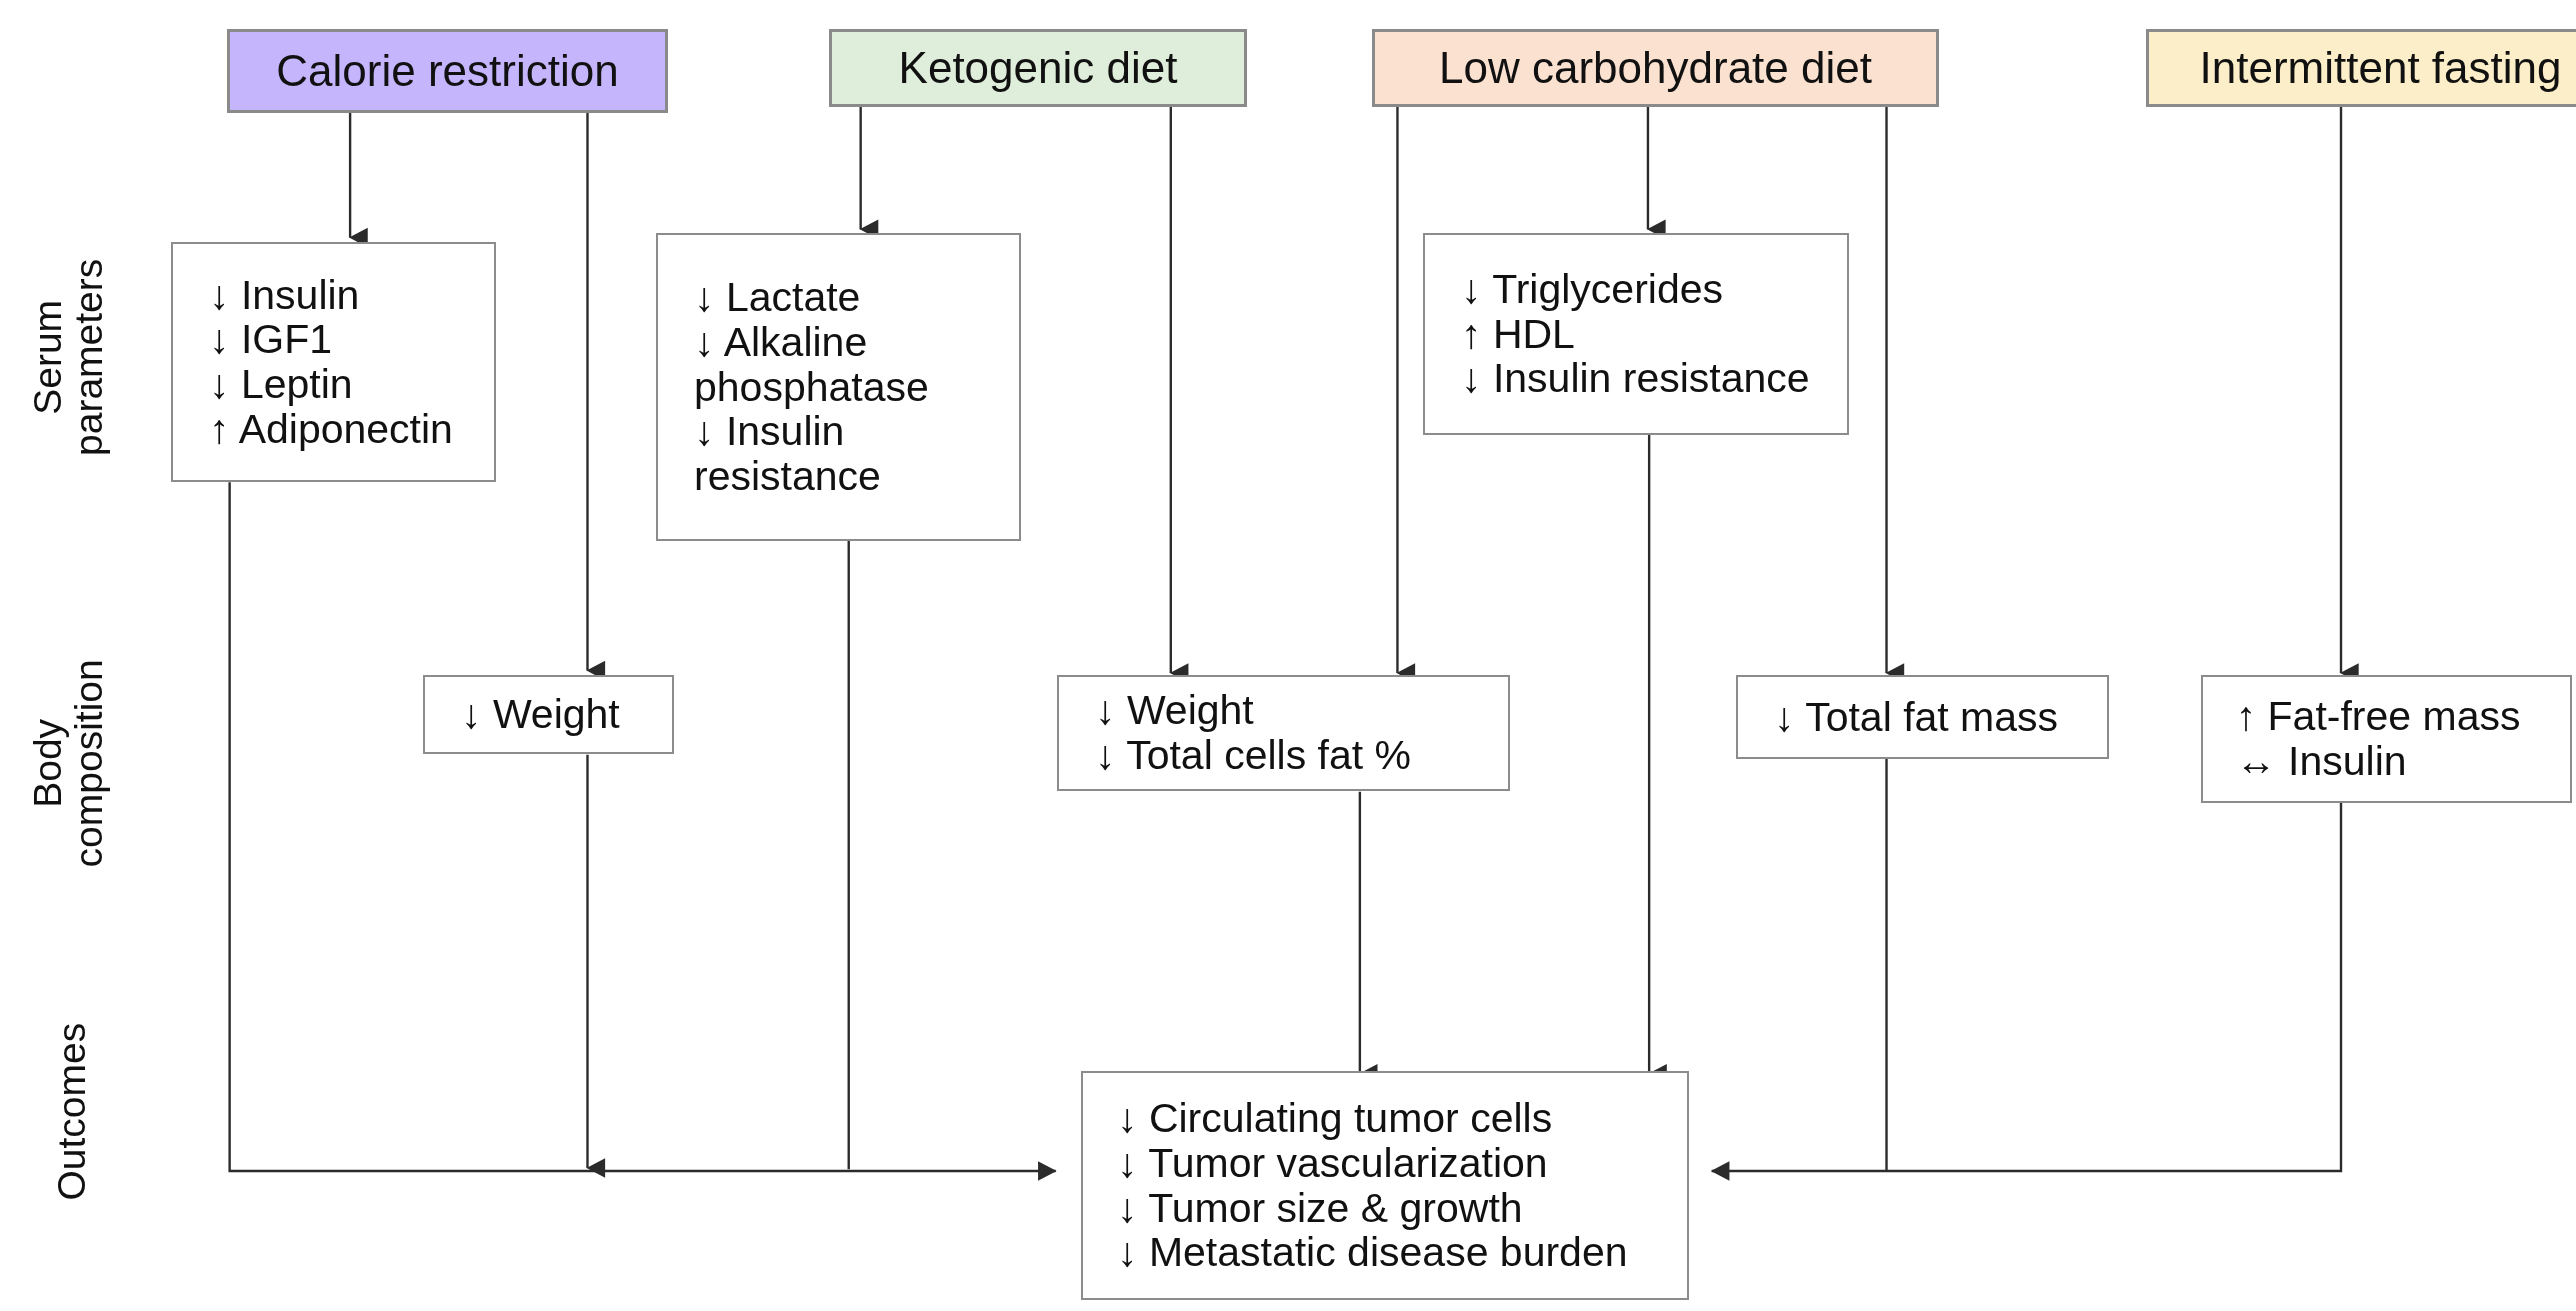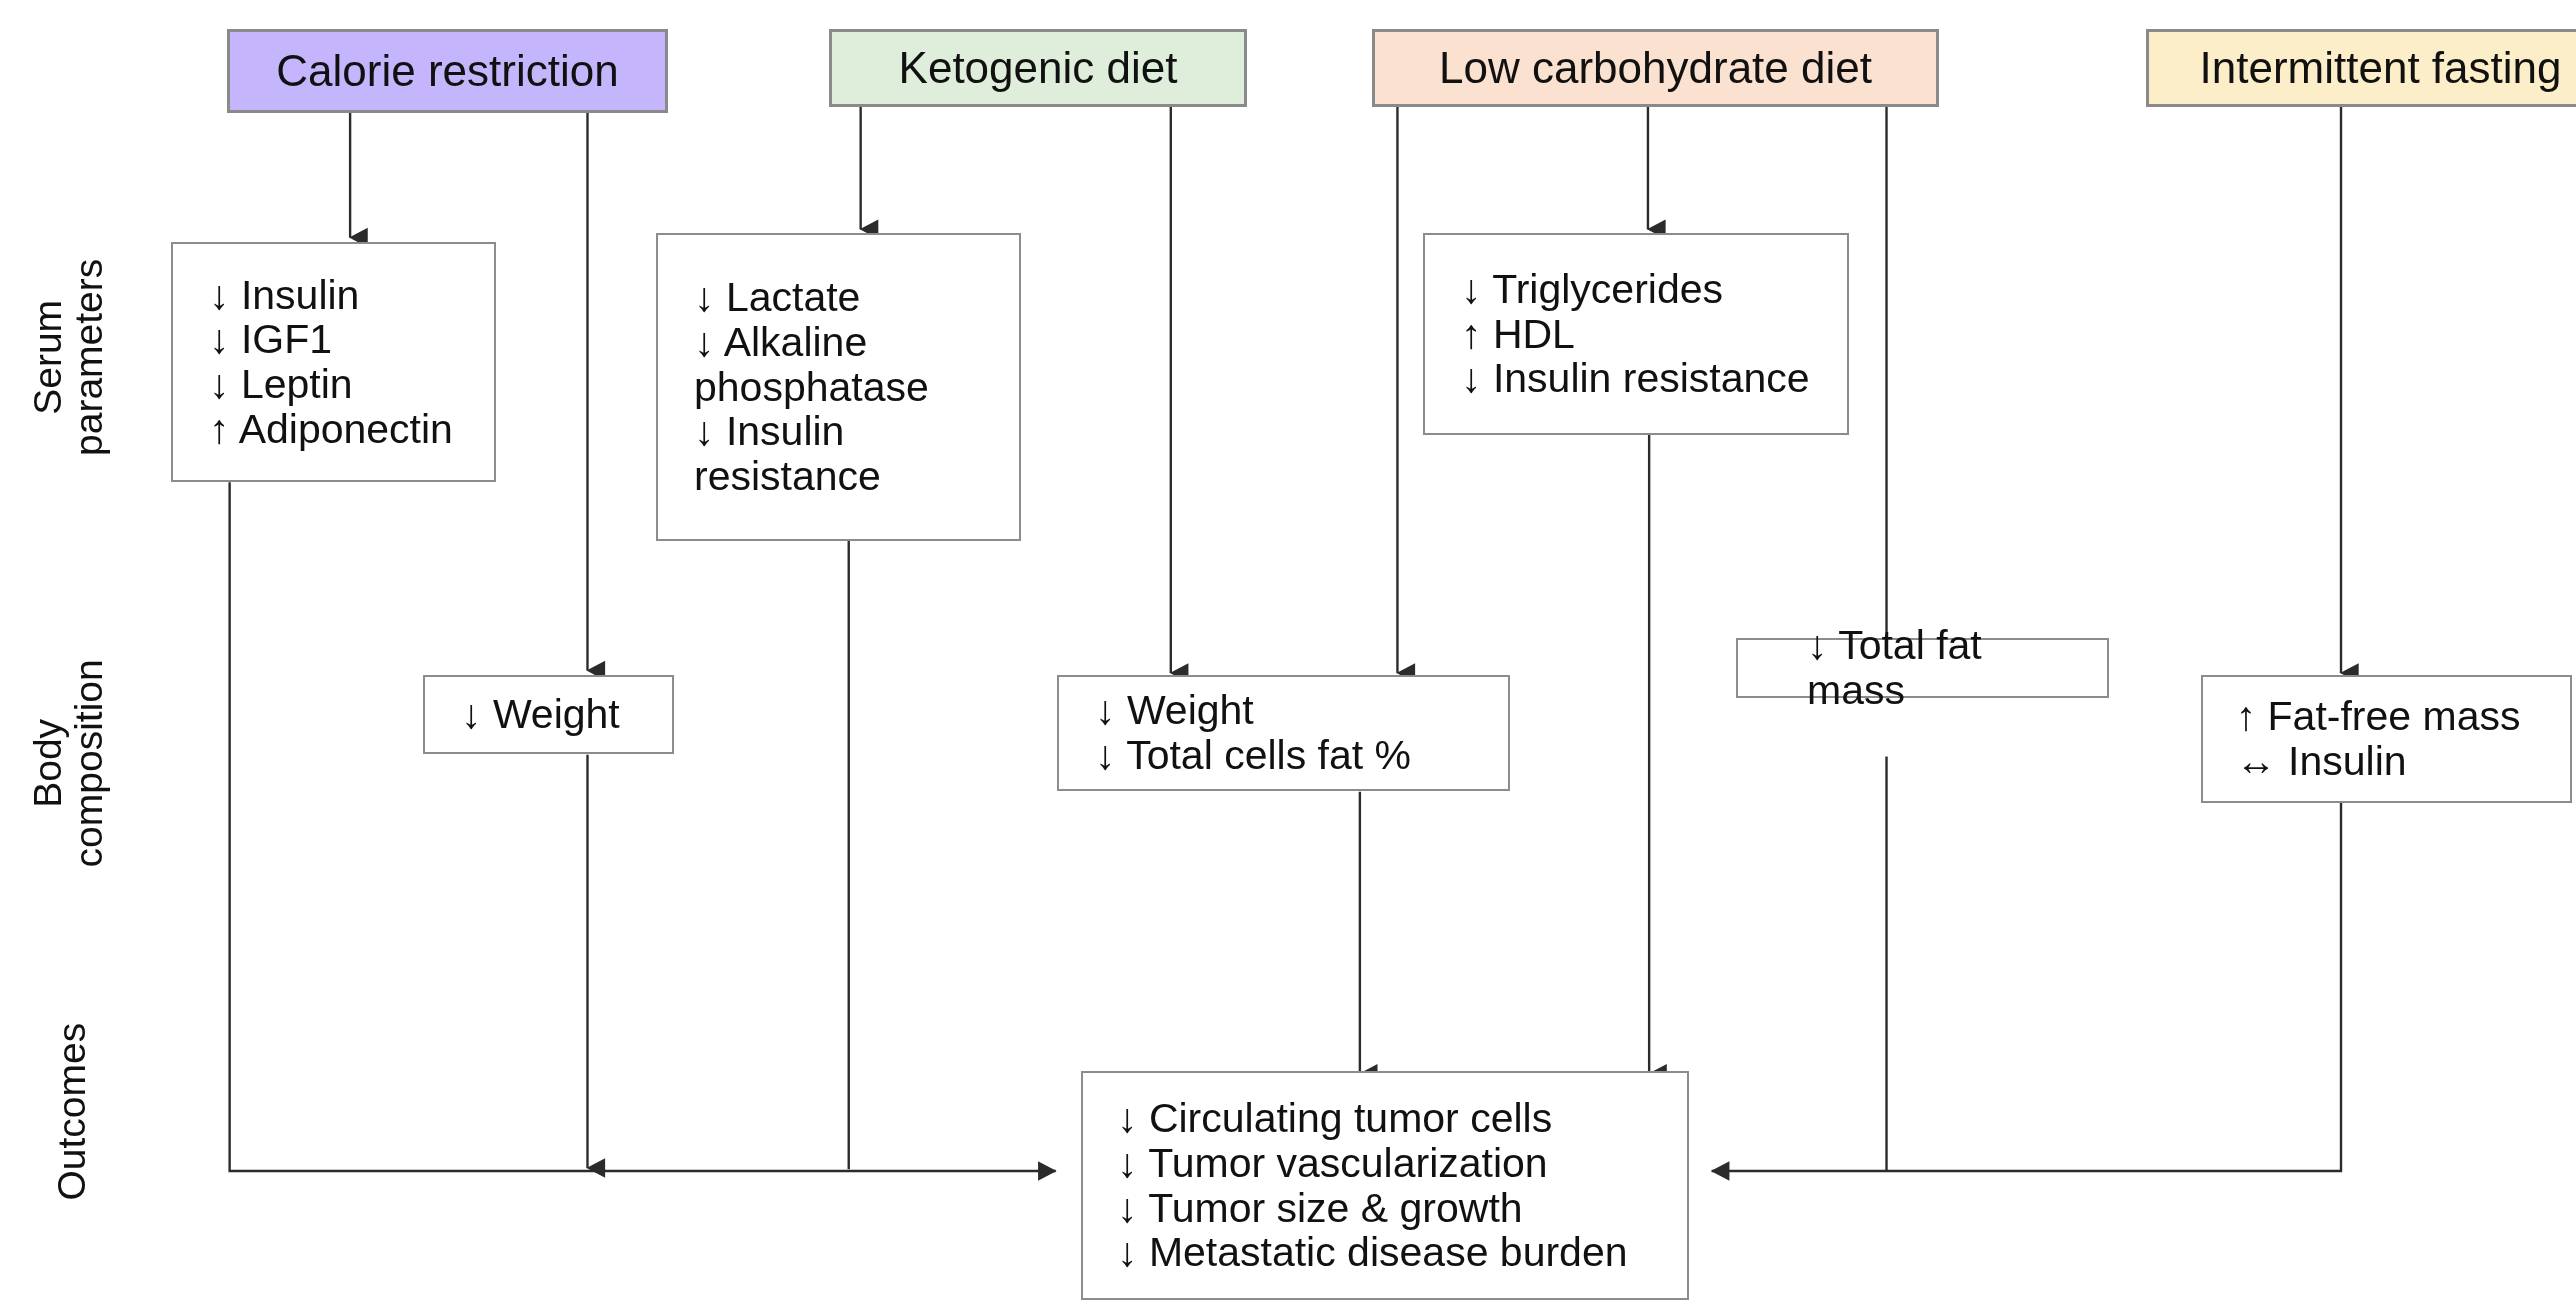--- a/index.html
+++ b/index.html
@@ -171,21 +171,21 @@
     </ul>
   </div>
 
   <div class="node" style="left:1057px; top:675px; width:453px; height:116px;">
     <ul class="node-list">
       <li>↓ Weight</li>
       <li>↓ Total cells fat %</li>
     </ul>
   </div>
 
-  <div class="node" style="left:1736px; top:638px; width:373px; height:60px;padding-left:33px;">
+  <div class="node" style="left:1736px; top:675px; width:373px; height:84px;">
     <ul class="node-list">
       <li>↓ Total fat mass</li>
     </ul>
   </div>
 
   <div class="node" style="left:2201px; top:675px; width:371px; height:128px;">
     <ul class="node-list" style="padding-left:16.7px;">
       <li>↑ Fat-free mass</li>
       <li>↔ Insulin</li>
     </ul>

